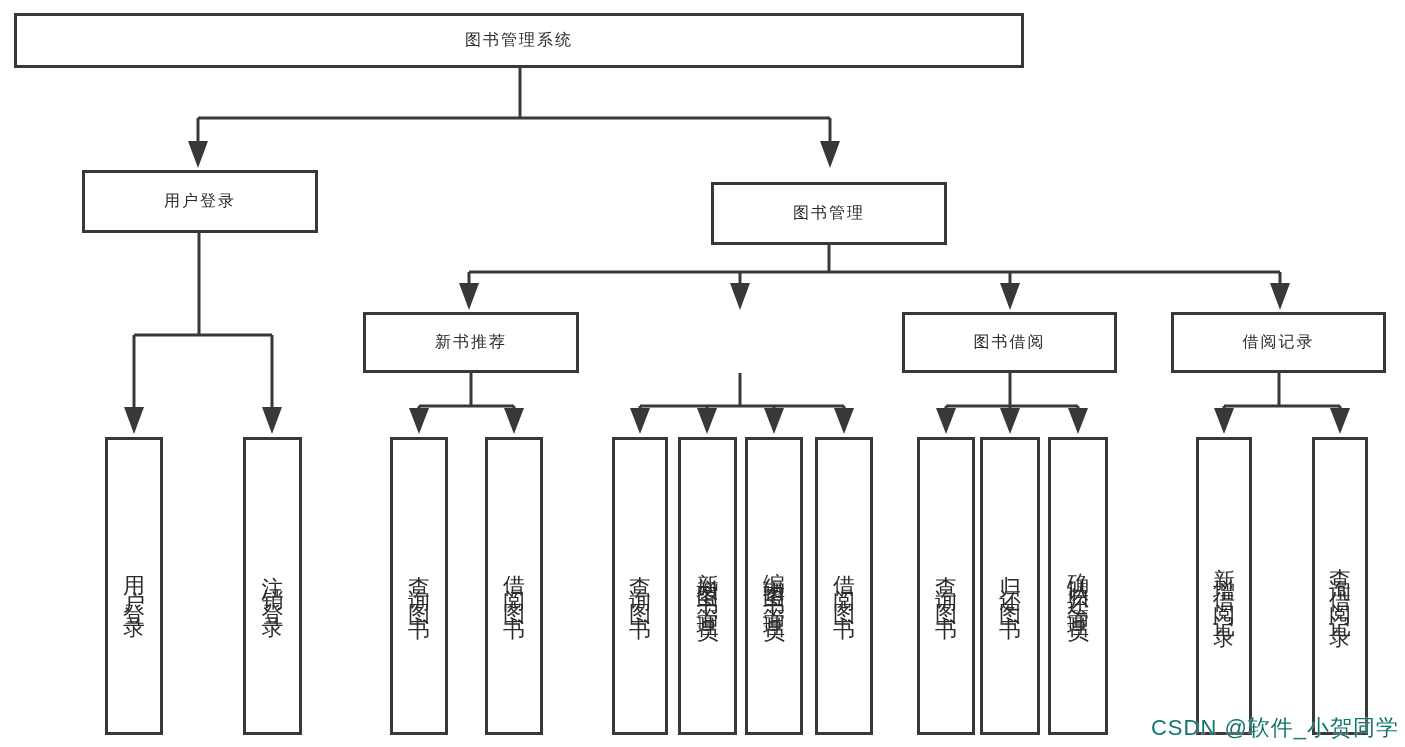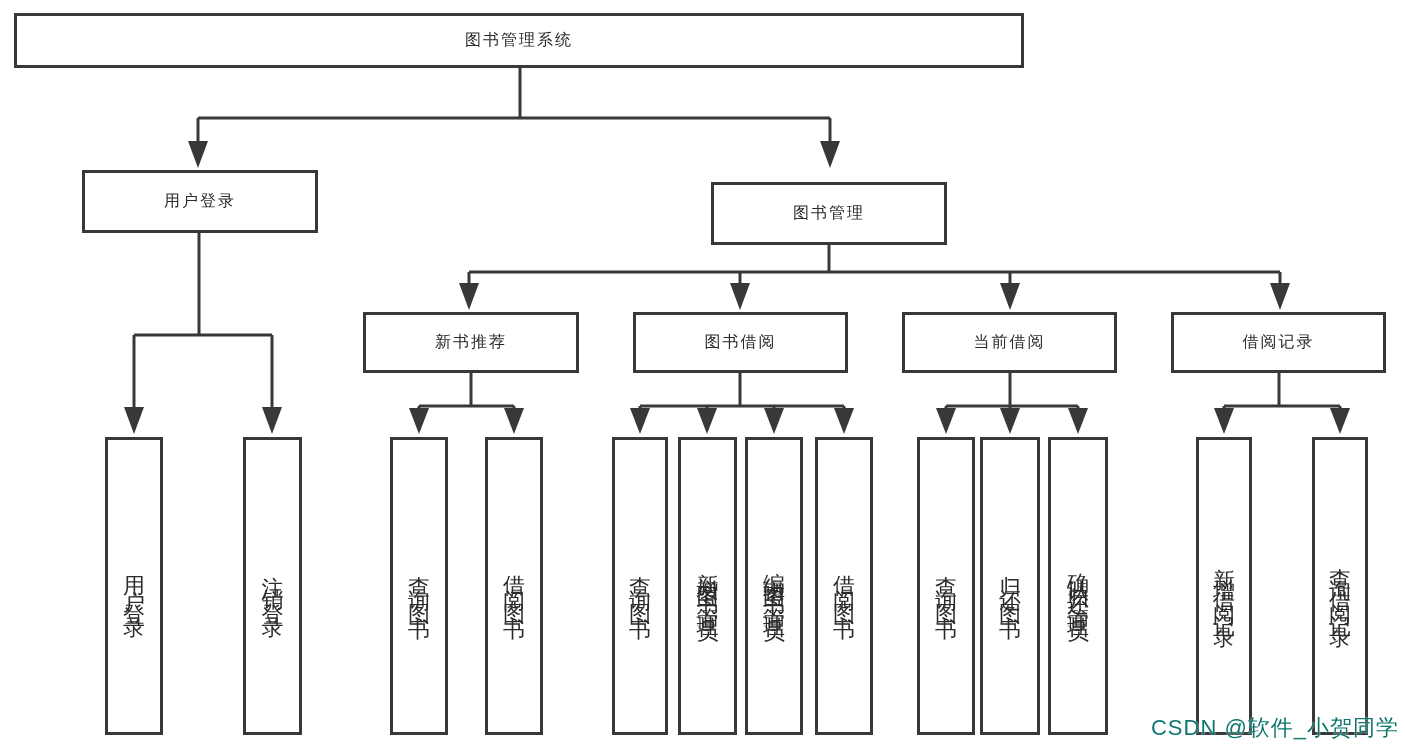--- a/index.html
+++ b/index.html
@@ -131,22 +131,21 @@
       <polygon points="1330,408 1350,408 1340,434"></polygon>
     </g>
   </svg>
 
   <div class="node" style="left:14px; top:13px; width:1010px; height:55px;">图书管理系统</div>
 
   <div class="node" style="left:82px; top:170px; width:236px; height:63px;">用户登录</div>
   <div class="node" style="left:711px; top:170px; width:236px; height:63px;margin-top:12px;">图书管理</div>
 
   <div class="node" style="left:363px; top:312px; width:216px; height:61px;">新书推荐</div>
-  <div class="node" style="left:633px; top:312px; width:215px; height:61px;">图书借阅</div>
-  <div class="node" style="left:902px; top:312px; width:215px; height:61px;">当前借阅</div>
+  <div class="node" style="left:902px; top:312px; width:215px; height:61px;">图书借阅</div>
   <div class="node" style="left:1171px; top:312px; width:215px; height:61px;">借阅记录</div>
 
   <div class="leaf" style="left:105px; width:58px;">
     <span class="v">用户登录</span>
   </div>
   <div class="leaf" style="left:243px; width:59px;">
     <span class="v">注销登录</span>
   </div>
 
   <div class="leaf" style="left:390px; width:58px;">

